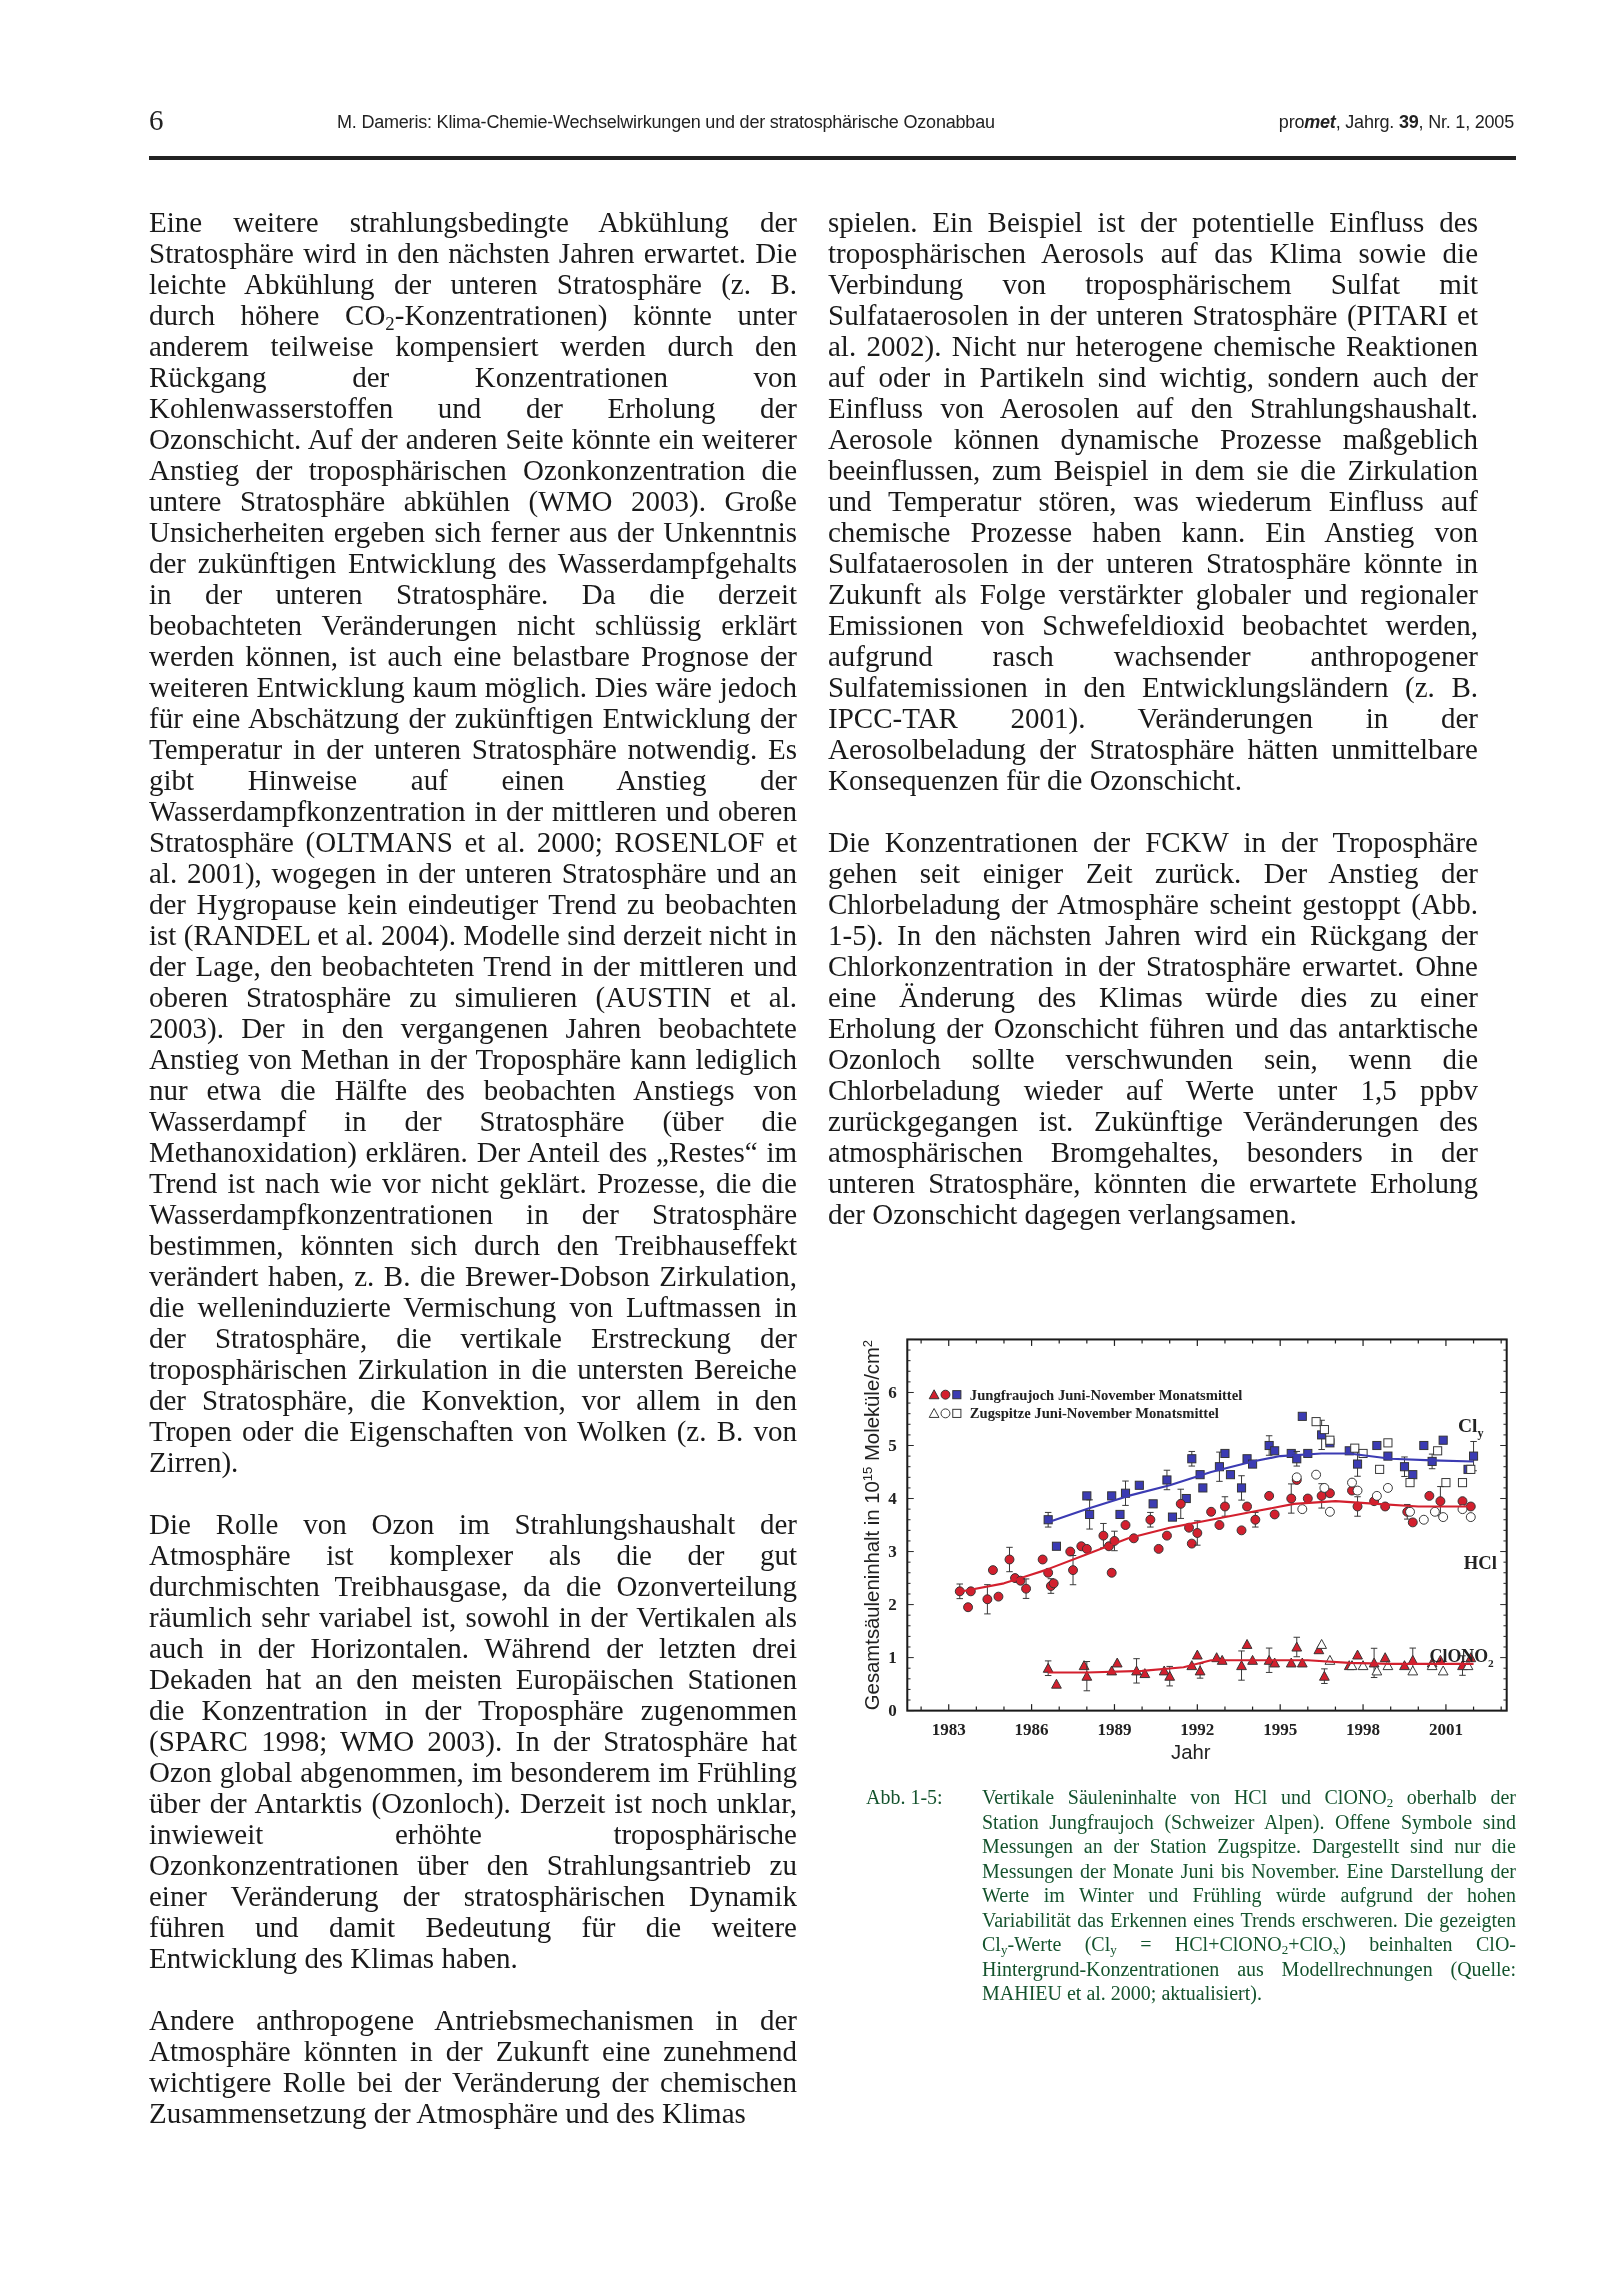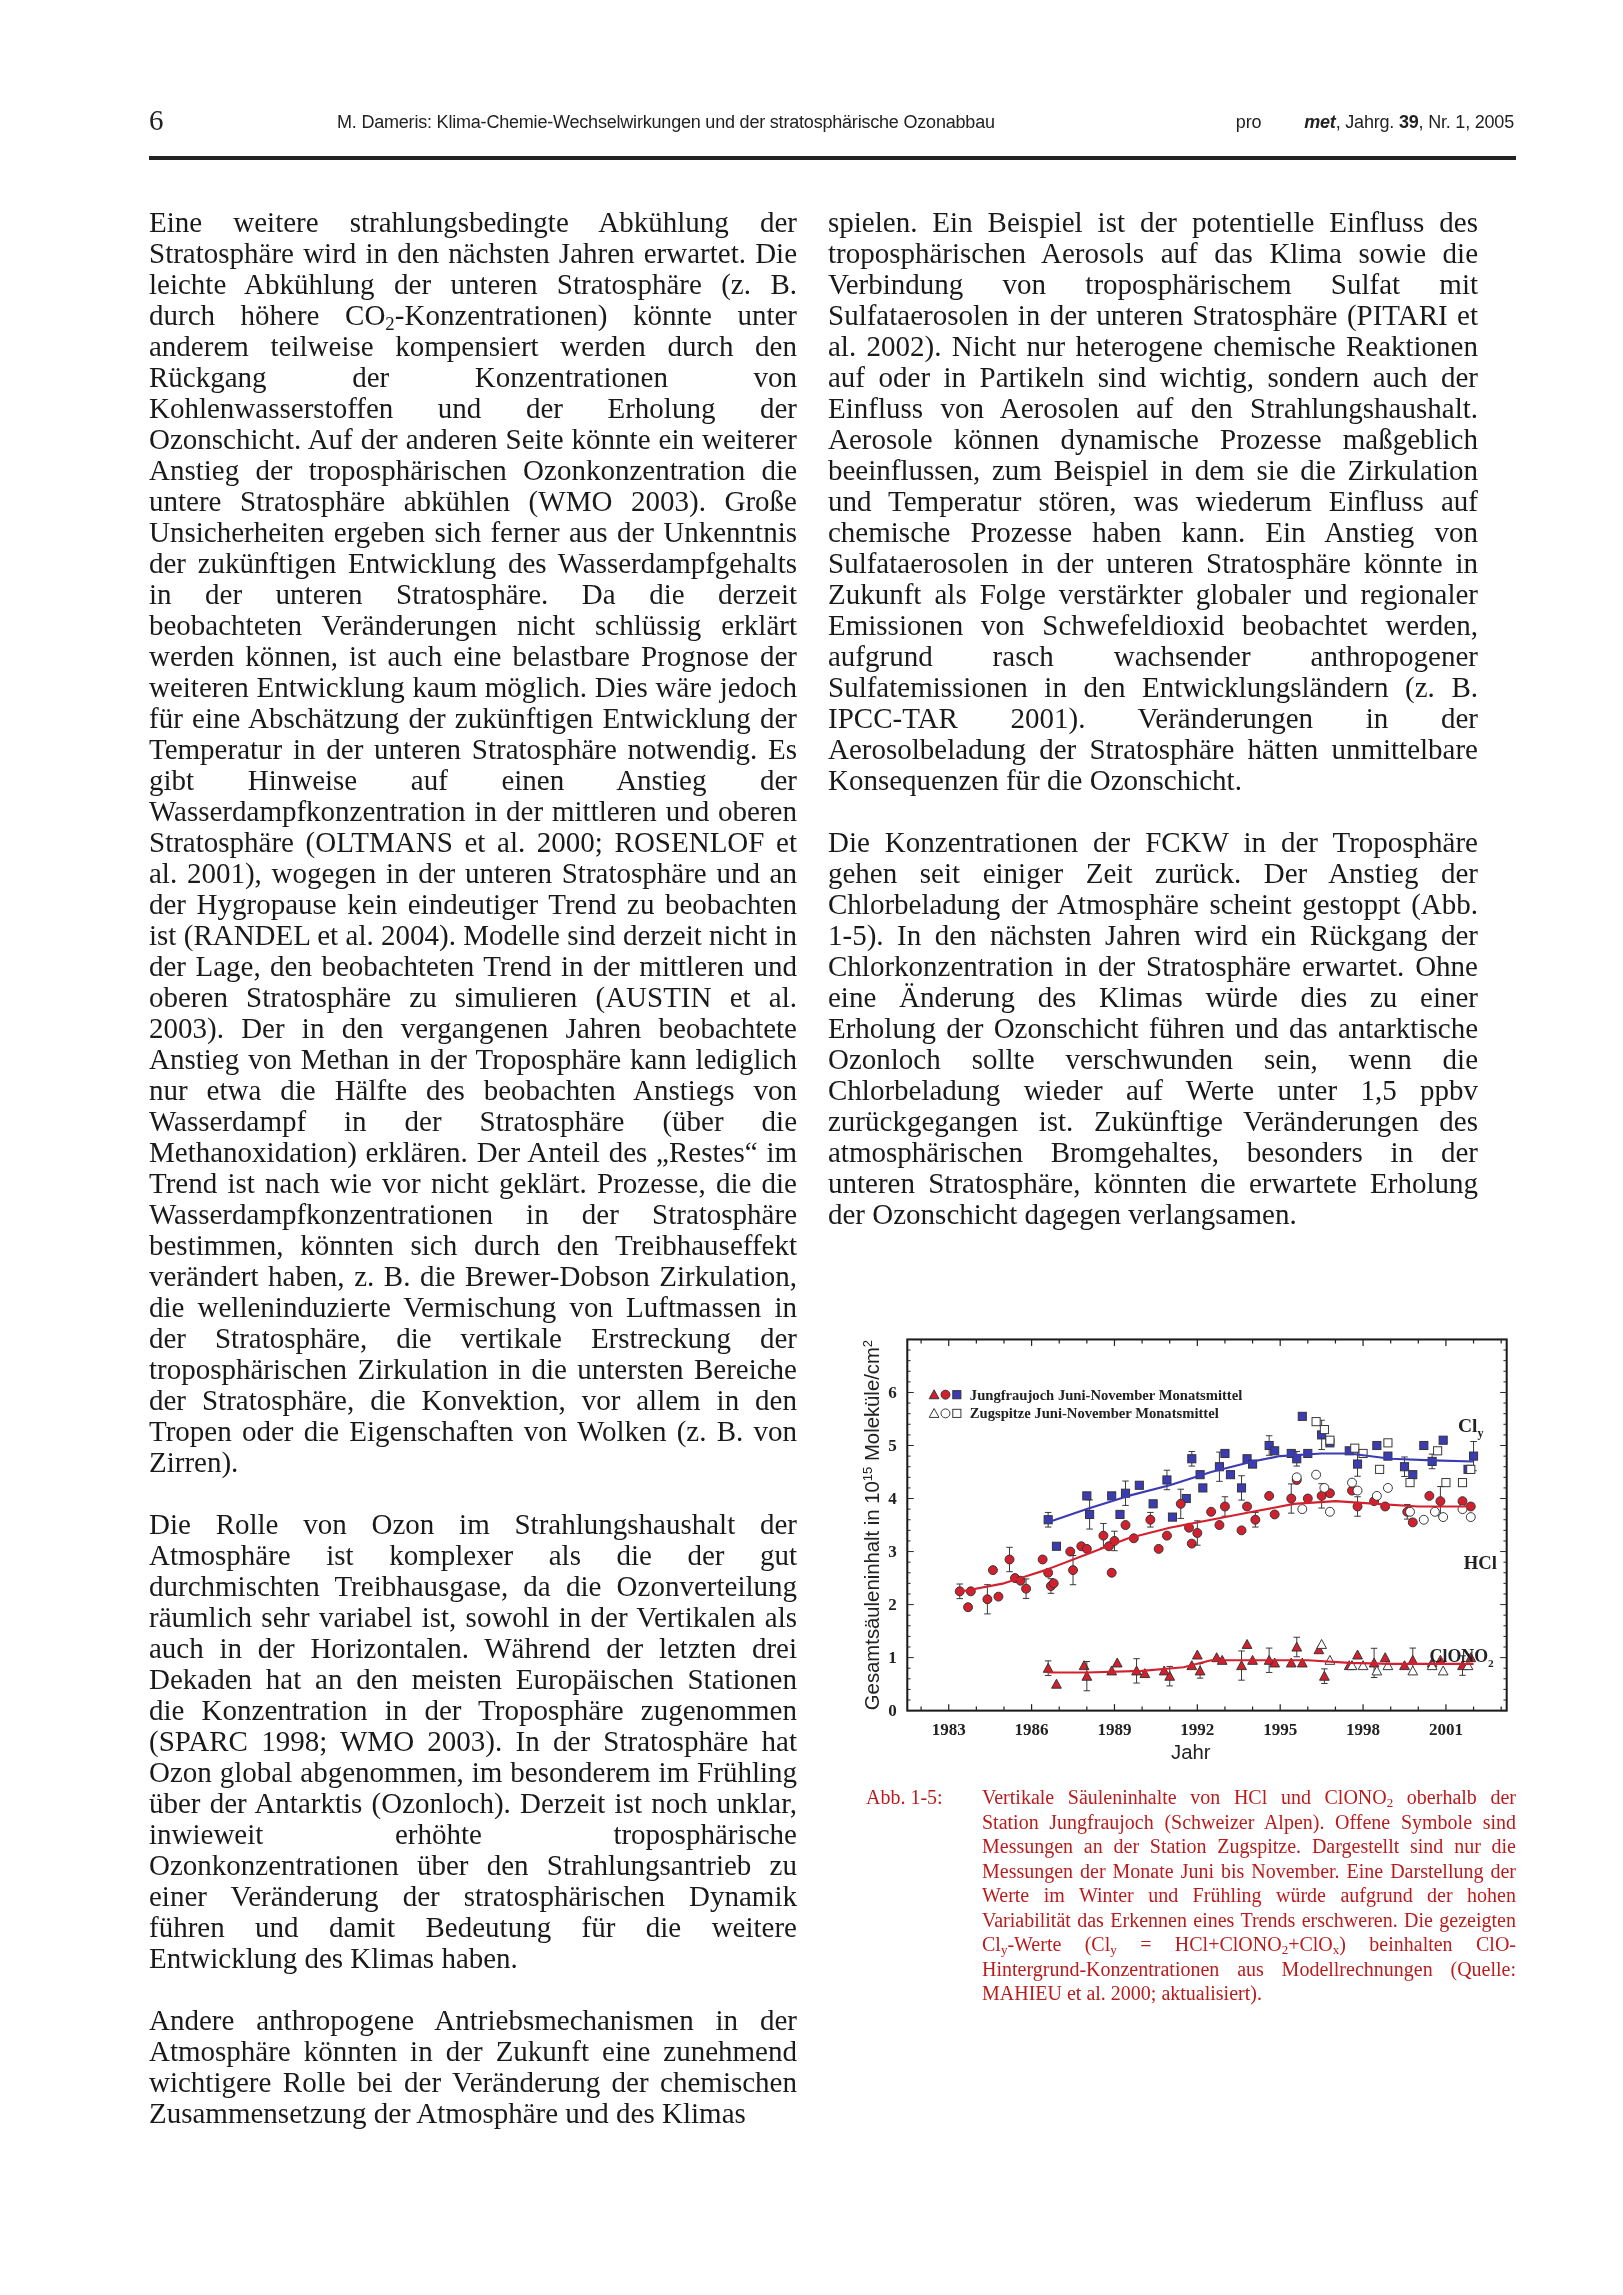--- a/index.html
+++ b/index.html
@@ -2,33 +2,33 @@
 <html style="font-size:13px"><head>
 <meta charset="utf-8">
 <style>
   html, body { margin: 0; padding: 0; background: #ffffff; }
   body { width: 1624px; height: 2295px; position: relative; overflow: hidden; color: #1a1a1a; }
   .hdr { position: absolute; top: 104px; left: 0; width: 1624px; height: 32px; font-family: "Liberation Sans", sans-serif; }
   .hdr .pno { position: absolute; left: 149px; top: 0; font-family: "Liberation Serif", serif; font-size: 29px; color: #222; }
   .hdr .title { position: absolute; left: 337px; top: 8px; font-size: 18px; color: #222; letter-spacing: -0.2px; }
   .hdr .journal { position: absolute; right: 110px; top: 8px; font-size: 18px; color: #222; letter-spacing: -0.2px; }
   .hdr .journal b { font-weight: bold; }
-  .hdr .journal i { font-style: italic; font-weight: bold; padding-left: 43px; }
+  .hdr .journal i { font-style: italic; font-weight: bold; }
   .rule { position: absolute; left: 149px; top: 156px; width: 1367px; height: 4px; background: #222; }
 
   .col { position: absolute; font-family: "Liberation Serif", serif; font-size: 29px; line-height: 31px; text-align: justify; color: #1a1a1a; }
   .col p { margin: 0; }
   .col p.gap { margin-top: 31px; }
   .col-left { left: 149px; top: 207px; width: 648px; }
   .col-right { left: 828px; top: 207px; width: 650px; }
   sub { font-size: 0.65em; vertical-align: -0.25em; line-height: 0; }
 
   .figure { position: absolute; left: 861px; top: 1328px; width: 666px; height: 455px; }
   .figure svg { position: absolute; left: 0; top: 0; }
-  .caption { position: absolute; left: 866px; top: 1785px; width: 650px; font-family: "Liberation Serif", serif; font-size: 20px; line-height: 24.5px; color: #b91c1c; }
+  .caption { position: absolute; left: 866px; top: 1785px; width: 650px; font-family: "Liberation Serif", serif; font-size: 20px; line-height: 24.5px; color: #14532d; }
   .caption .lab { position: absolute; left: 0; top: 0; width: 114px; }
   .caption .txt { margin-left: 116px; text-align: justify; }
 </style>
 </head>
 <body>
 
 <div class="hdr">
   <span class="pno">6</span>
   <span class="title">M. Dameris: Klima-Chemie-Wechselwirkungen und der stratosphärische Ozonabbau</span>
   <span class="journal"><span>pro</span><i>met</i><span>, Jahrg. </span><b>39</b><span>, Nr. 1, 2005</span></span>

